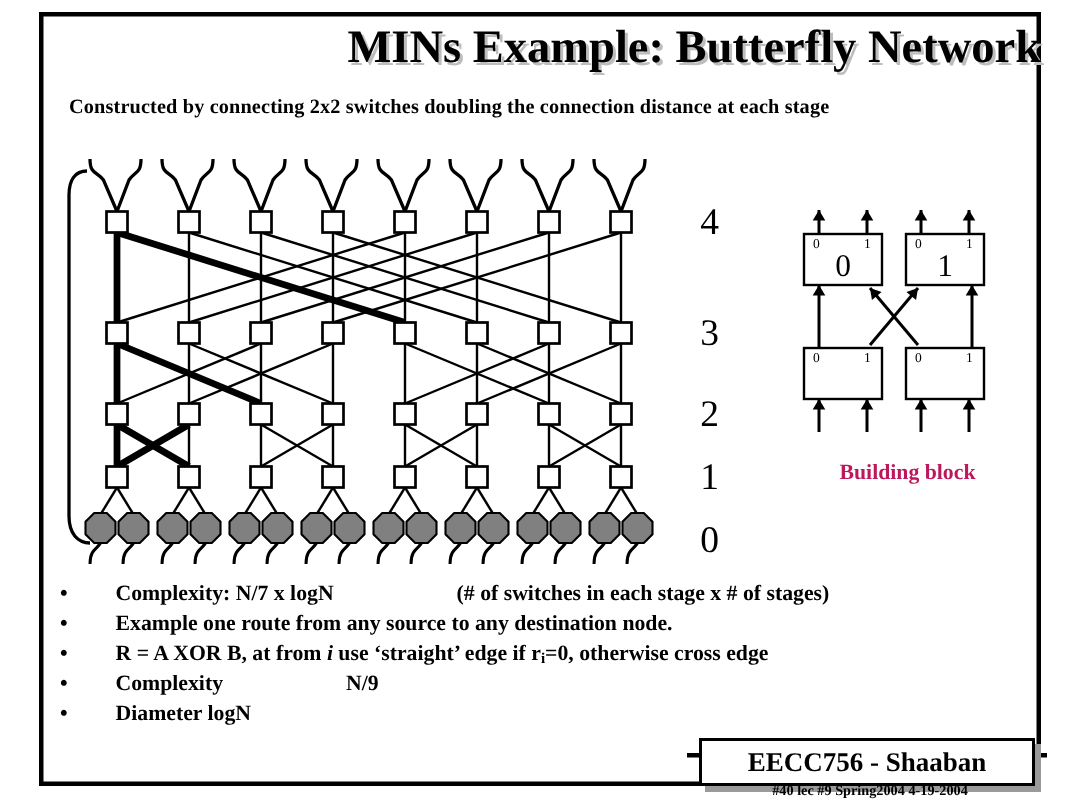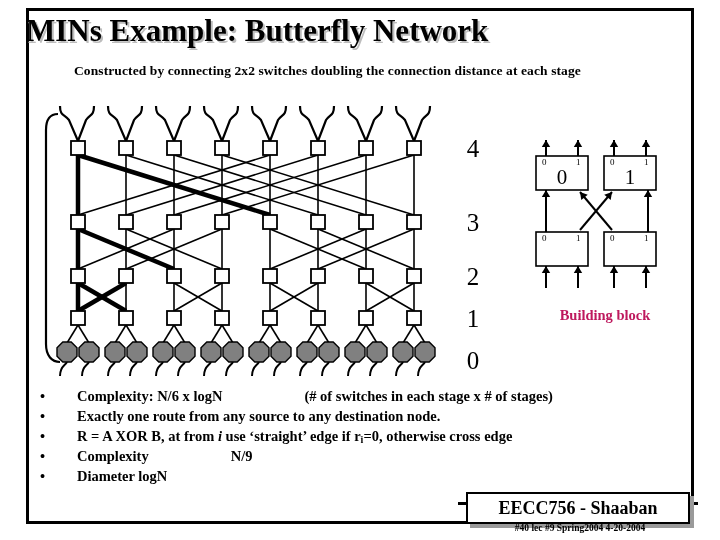--- a/index.html
+++ b/index.html
@@ -23,40 +23,39 @@
     width: 668px;
     height: 516px;
     border: 3px solid #000000;
     box-sizing: border-box;
   }
   #title {
     position: absolute;
     left: 26px;
     top: 14px;
     width: 668px;
-    text-align: left;
+    text-align: right;
     font-family: "Liberation Serif", serif;
     font-weight: bold;
     font-size: 31px;
     line-height: 34px;
     color: #000000;
     letter-spacing: 0px;
     text-shadow: 2px 2px 0 #bdbdbd;
     white-space: nowrap;
   }
   .subtitle-line {
     position: absolute;
     left: 46px;
     font-family: "Liberation Serif", serif;
     font-size: 13.5px;
     font-weight: bold;
     color: #000000;
     white-space: nowrap;
     letter-spacing: 0.1px;
-    margin-left: 28px;
   }
   #sub1 { top: 63px; }
   #sub2 { top: 81px; }
 
   
   #network {
     position: absolute;
     left: 36px;
     top: 100px;
     width: 420px;
@@ -430,40 +429,40 @@
           <text x="82" y="103" font-family="&quot;Liberation Serif&quot;, serif" font-size="9" fill="#000">0</text>
           <text x="116" y="103" font-family="&quot;Liberation Serif&quot;, serif" font-size="9" fill="#000">1</text>
         </g>
     </svg>
   </div>
   <div id="bb-caption">Building block</div>
 
   <div id="bullets">
       <div class="bullet-row">
         <span class="bullet-dot">•</span>
-        <span class="bullet-text"><span>Complexity:  N/6 x logN</span><span class="tab-gap-lg"></span><span>(# of switches in each stage x # of stages)</span></span>
+        <span class="bullet-text"><span>Complexity:  N/7 x logN</span><span class="tab-gap-lg"></span><span>(# of switches in each stage x # of stages)</span></span>
       </div>
       <div class="bullet-row">
         <span class="bullet-dot">•</span>
-        <span class="bullet-text"><span>Exactly one route from any source to any destination node.</span></span>
+        <span class="bullet-text"><span>Example one route from any source to any destination node.</span></span>
       </div>
       <div class="bullet-row">
         <span class="bullet-dot">•</span>
         <span class="bullet-text"><span>R = A XOR  B, at from </span><i>i</i><span> use ‘straight’ edge if r</span><sub>i</sub><span>=0, otherwise cross edge</span></span>
       </div>
       <div class="bullet-row">
         <span class="bullet-dot">•</span>
         <span class="bullet-text"><span>Complexity</span><span class="tab-gap-lg"></span><span>N/9</span></span>
       </div>
       <div class="bullet-row">
         <span class="bullet-dot">•</span>
         <span class="bullet-text"><span>Diameter logN</span></span>
       </div>
     </div>
 
   <div class="badge-ear-l"></div>
   <div class="badge-ear-r"></div>
   <div id="footer-badge">
     <div id="footer-badge-text">EECC756 - Shaaban</div>
   </div>
-  <div id="footer-sub">#40  lec #9   Spring2004   4-20-2004</div>
+  <div id="footer-sub">#40  lec #9   Spring2004   4-19-2004</div>
 
 </div>
 
 </body></html>

